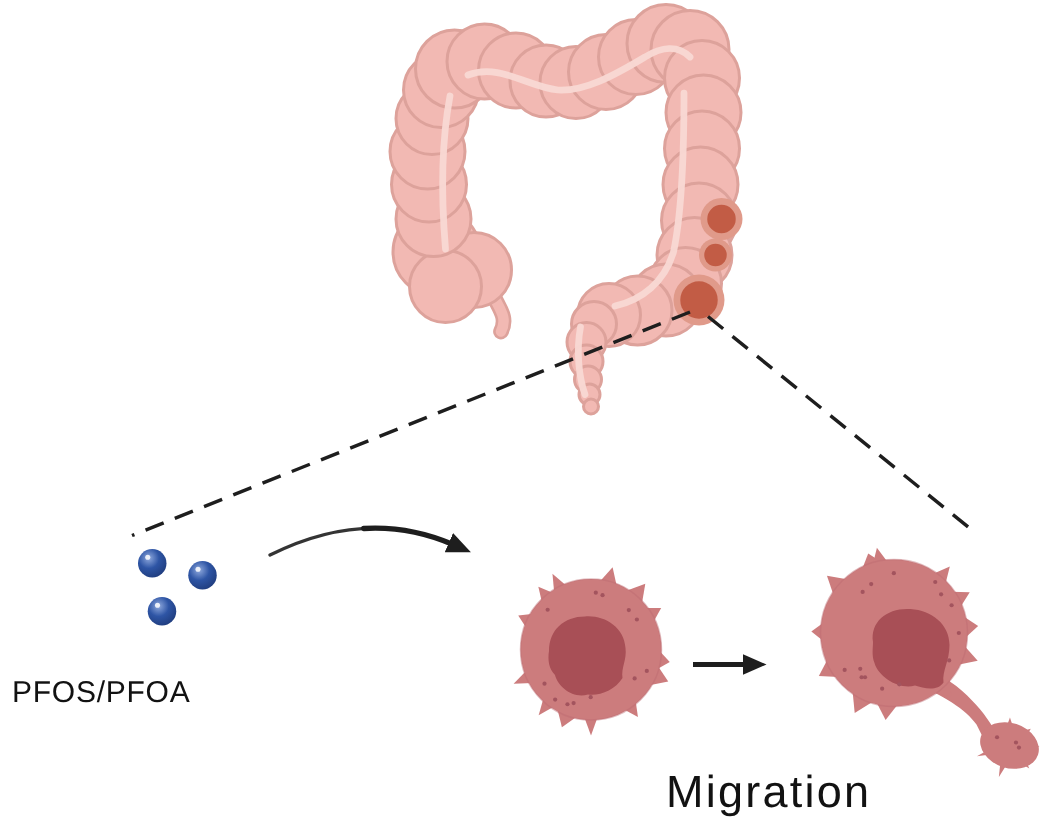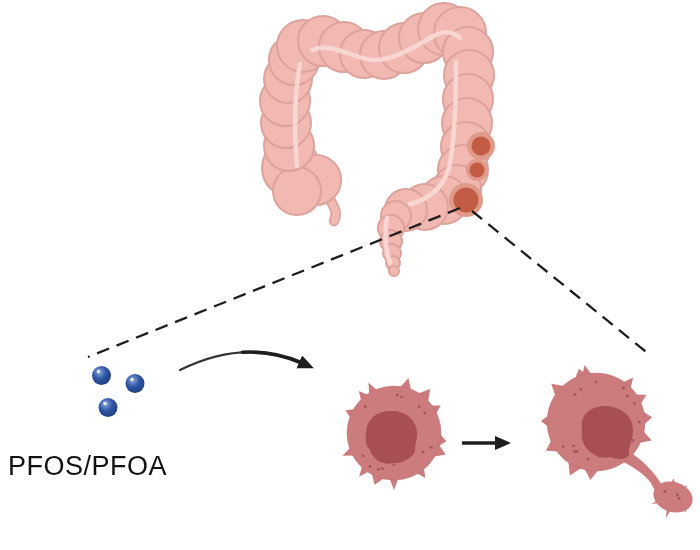--- a/index.html
+++ b/index.html
@@ -1,20 +1,20 @@
 <!DOCTYPE html>
 <html><head>
 <meta charset="utf-8">
 <style>
   html,body{margin:0;padding:0;background:#ffffff;}
   #stage{position:relative;width:700px;height:550px;background:#ffffff;overflow:hidden;
          font-family:"Liberation Sans", sans-serif;}
   #stage svg{position:absolute;left:0;top:0;}
   .label{position:absolute;color:#121212;white-space:nowrap;}
-  .label-exposure{left:8px;top:451px;font-size:27px;letter-spacing:0.5px;}
+  .label-exposure{left:8px;top:451px;font-size:20px;letter-spacing:0.5px;}
   .label-process{left:444px;top:512px;font-size:30px;letter-spacing:1.5px;}
 </style>
 </head>
 <body>
 
 <div id="stage">
   <svg width="700" height="550" viewBox="0 0 700 550">
     <defs>
       <radialGradient id="sphereGrad" cx="0.38" cy="0.32" r="0.8">
         <stop offset="0" stop-color="#8fa9dd"></stop>
@@ -198,13 +198,14 @@
         </g>
       <g fill="#a3545e">
           <circle cx="677.3" cy="495.0" r="1.4"></circle>
           <circle cx="664.7" cy="491.5" r="1.4"></circle>
           <circle cx="679.3" cy="498.4" r="1.4"></circle>
         </g>
     </g>
   </svg>
 
   <div class="label label-exposure">PFOS/PFOA</div>
+  <div class="label label-process">Migration</div>
 </div>
 
 </body></html>

